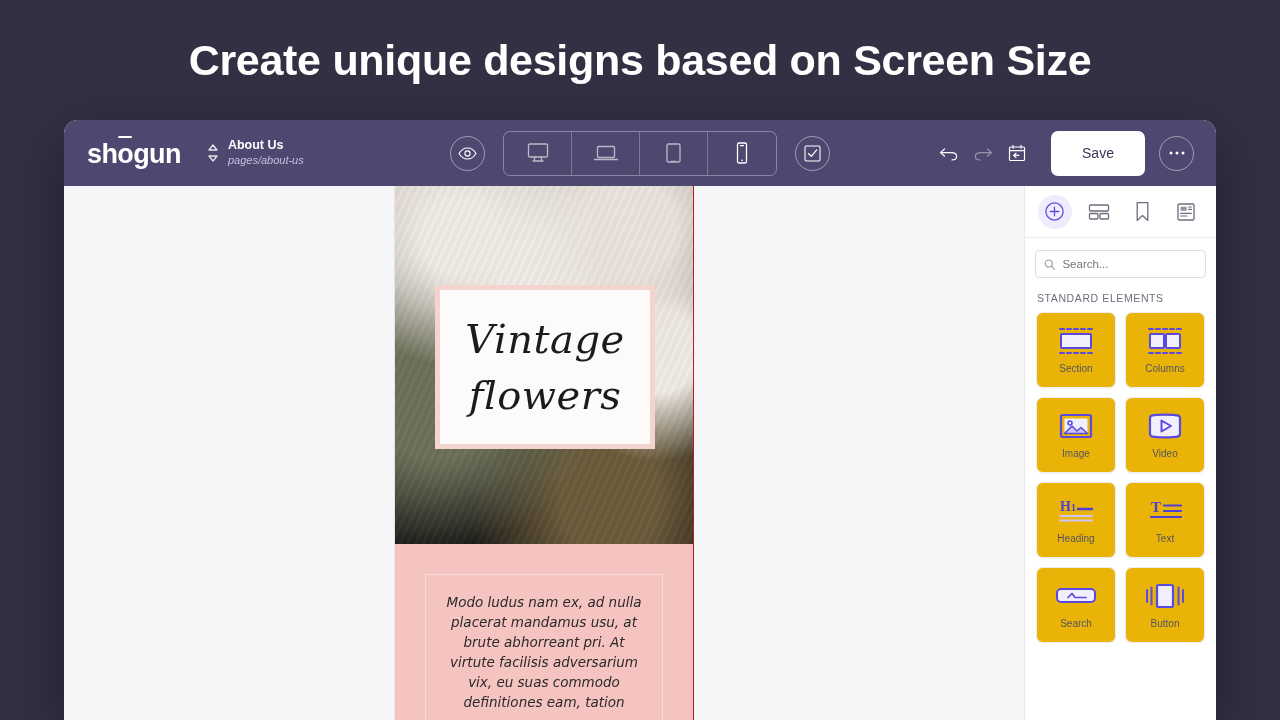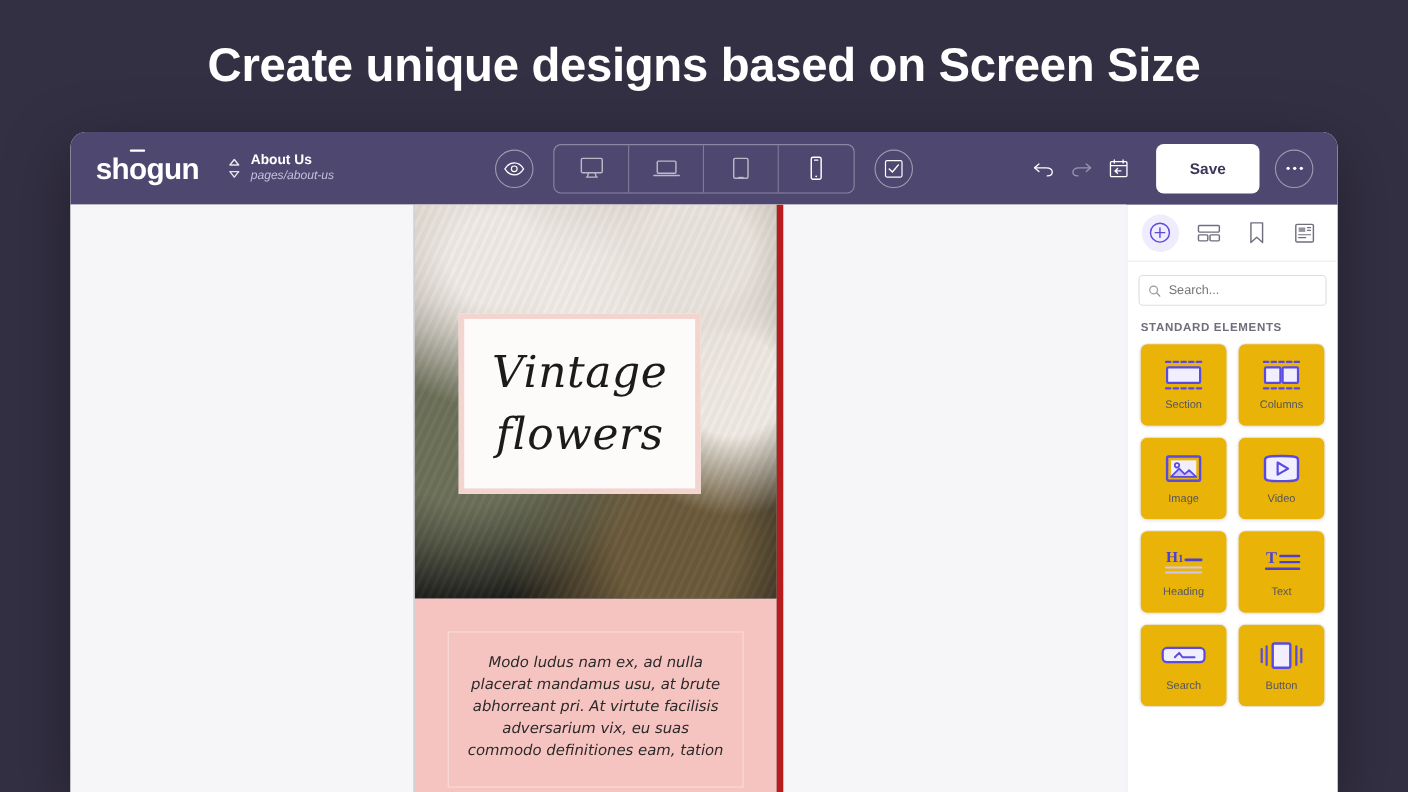--- a/index.html
+++ b/index.html
@@ -89,32 +89,32 @@
   }
   .icon-btn {
     width: 34px; height: 34px; display: flex; align-items: center;
     justify-content: center; cursor: pointer; flex: none;
   }
   .icon-btn.dim { opacity: .42; }
   .save-btn {
     width: 94px; height: 45px; margin-left: 17px; margin-right: 14px;
     background: #fff; border-radius: 7px;
     display: flex; align-items: center; justify-content: center;
-    color: #3c3758; font-size: 14px; cursor: pointer; font-weight: bold;
+    color: #3c3758; font-size: 14px; cursor: pointer;
   }
 
   
   .body-row { display: flex; height: 534px; }
   .canvas-area {
     flex: 1; background: #f6f6f8; position: relative; overflow: hidden;
     display: flex; justify-content: center;
   }
   .viewport {
-    width: 336px; background: #a3a3a3; position: relative;
-    border-left: 1px solid #e3e3ea; border-right: 6px solid #b91c1c;
+    width: 300px; background: #f9a8d4; position: relative;
+    border-left: 1px solid #e3e3ea; border-right: 1px solid #b91c1c;
     overflow: hidden;
   }
 
   
   .hero {
     height: 358px; position: relative; overflow: hidden;
     background:
       radial-gradient(circle at 22% 14%, #efeae4 0 10%, rgba(239,234,228,0) 34%),
       radial-gradient(circle at 78% 12%, #e9e3dc 0 12%, rgba(233,227,220,0) 36%),
       radial-gradient(circle at 50% 26%, #f2eee9 0 14%, rgba(242,238,233,0) 38%),
@@ -177,21 +177,21 @@
     height: 28px; border: 1px solid #dedde4; border-radius: 4px;
     display: flex; align-items: center; gap: 7px; padding: 0 8px;
     background: #fff;
   }
   .search-box input {
     border: none; outline: none; font-size: 11.5px; color: #9a99a4;
     font-family: "Liberation Sans", sans-serif; width: 100%;
     background: transparent;
   }
   .section-title {
-    padding: 6px 12px 8px; font-size: 10.5px; font-weight: bold;
+    padding: 6px 12px 8px; font-size: 10.5px; font-weight: normal;
     letter-spacing: .6px; color: #6f6e7c;
   }
   .elements-grid {
     display: grid; grid-template-columns: 1fr 1fr; gap: 9px;
     padding: 0 11px; overflow: hidden;
   }
   .el-card {
     height: 76px; background: #eab308; border: 1px solid #ececf1;
     border-radius: 7px; box-shadow: 0 1px 2px rgba(20,20,40,.05);
     display: flex; flex-direction: column; align-items: center;

